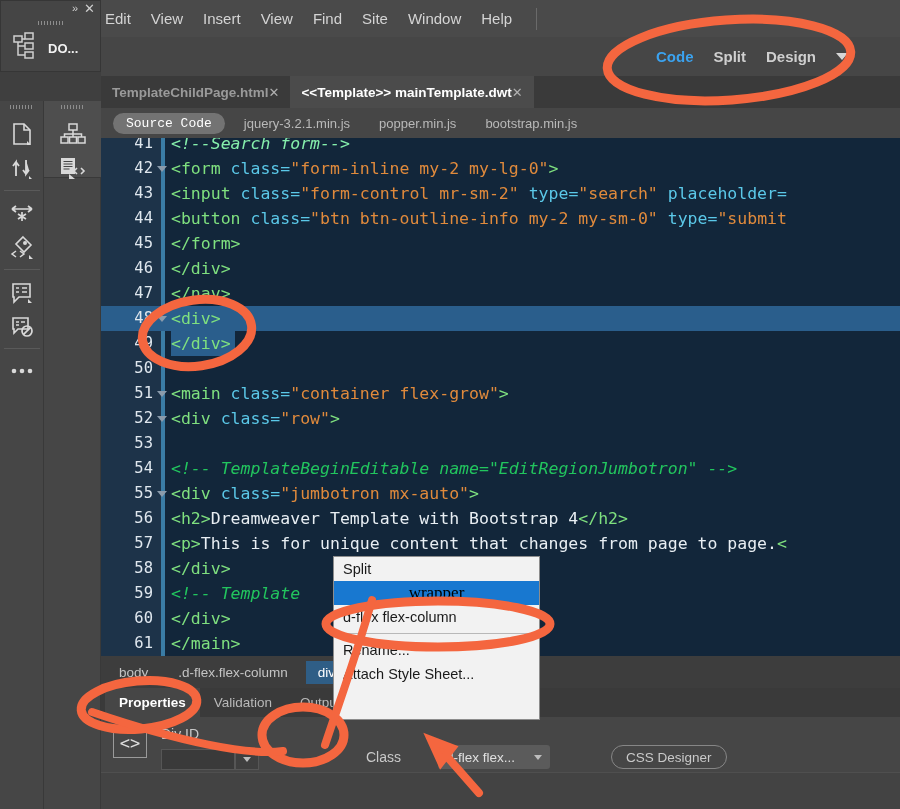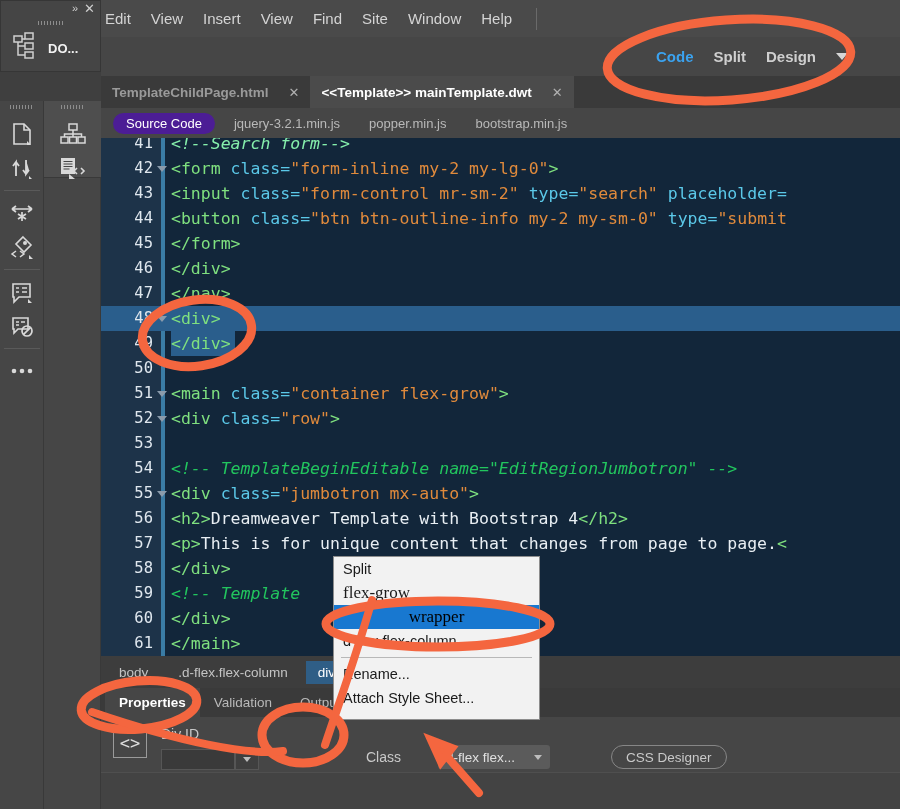--- a/index.html
+++ b/index.html
@@ -92,35 +92,35 @@
     width: 0; height: 0; border-left: 6px solid transparent;
     border-right: 6px solid transparent; border-top: 7px solid #d6d6d6;
   }
 
   
   .doctabs {
     position: absolute; left: 0; top: 76px; width: 799px; height: 32px;
     background: #3a3a3a; display: flex; align-items: stretch;
   }
   .doctab {
-    display: flex; align-items: center; padding: 0 11px; gap: 20px;
+    display: flex; align-items: center; padding: 0 11px; gap: 0;
     font-size: 13.5px; font-weight: bold; color: #9a9a9a; text-align: center;
   }
   .doctab.active { background: #4b4b4b; color: #ffffff; }
   .doctab-x { font-size: 13px; color: #b0b0b0; font-weight: normal; }
 
   
   .relfiles {
     position: absolute; left: 0; top: 108px; width: 799px; height: 30px;
     background: #464646; display: flex; align-items: center; padding-left: 12px;
     gap: 9px;
   }
   .relfile { font-size: 13px; color: #b9b9b9; padding: 3px 10px; white-space: nowrap; }
   .relfile.active {
-    background: #4c1d95; color: #ffffff; border-radius: 11px; padding: 3px 13px;
+    background: #737373; color: #ffffff; border-radius: 11px; padding: 3px 13px; font-family: Liberation Mono, monospace;
   }
 
   
   .code-area {
     position: absolute; left: 0; top: 138px; width: 799px; height: 518px;
     background: #12263a; overflow: hidden;
   }
   .gutter {
     position: absolute; left: 0; top: 0; width: 64px; height: 518px;
     background: #1d3349;
@@ -438,21 +438,20 @@
             <rect x="12" y="20" width="8" height="6" fill="none" stroke="#cfcfcf" stroke-width="1.5"></rect>
             <path d="M9 7h3M5 10v13h7M5 14h7" fill="none" stroke="#cfcfcf" stroke-width="1.5"></path>
           </svg>
       </span>
       <span class="dom-label">DO...</span>
     </div>
   </div>
 
   <div class="classmenu">
     <div class="cm-item">Split</div>
-    <div class="cm-item serif">flex-grow</div>
     <div class="cm-item sel">wrapper</div>
     <div class="cm-item">d-flex flex-column</div>
     <div class="cm-sep"></div>
     <div class="cm-item">Rename...</div>
     <div class="cm-item">Attach Style Sheet...</div>
   </div>
 
   <svg class="anno" viewBox="0 0 900 809">
     <g fill="none" stroke="#f4663f" stroke-width="9" stroke-linecap="round">
       <ellipse cx="729" cy="60" rx="122" ry="40" transform="rotate(-4 729 60)"></ellipse>

